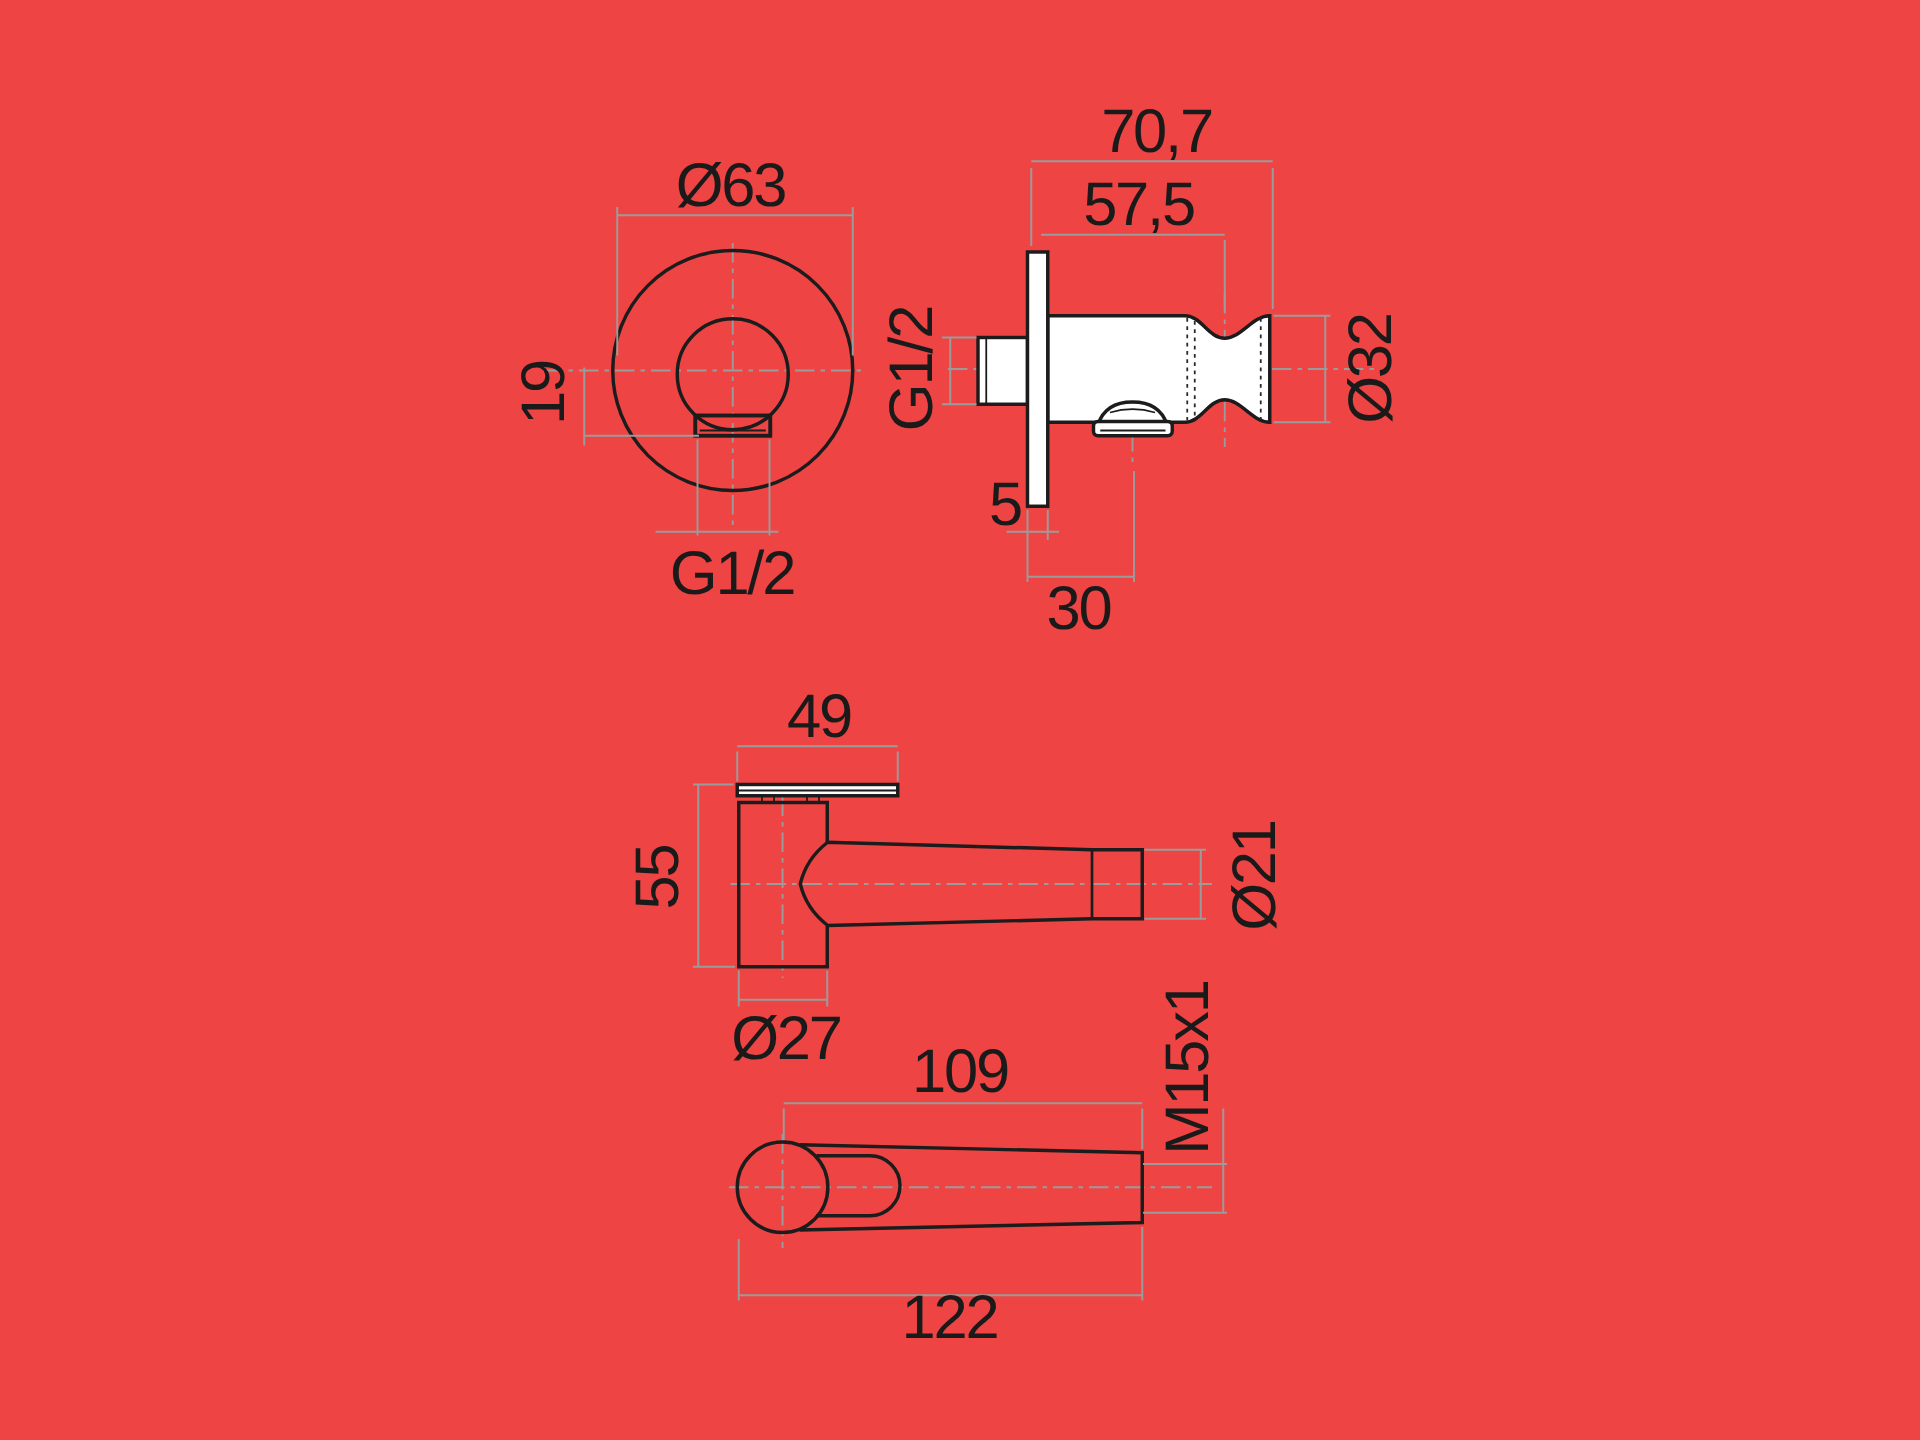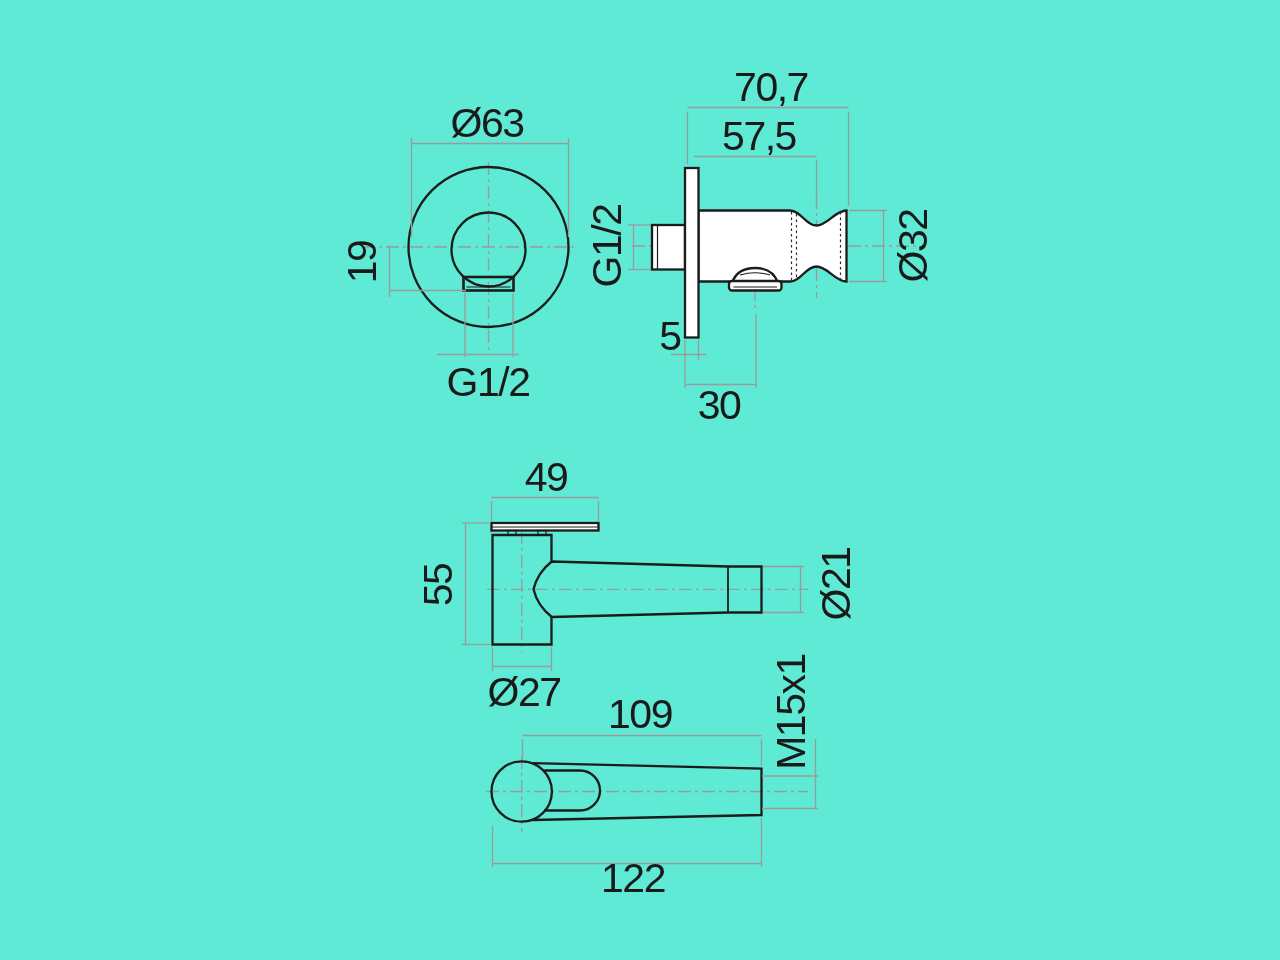--- a/index.html
+++ b/index.html
@@ -1,16 +1,16 @@
 <!DOCTYPE html>
 <html><head>
 <meta charset="utf-8">
 <style>
   html,body{margin:0;padding:0;background:#ffffff;}
-  .stage{width:1280px;height:960px;background:#5eead4;position:relative;overflow:hidden;}
+  .stage{width:1280px;height:960px;background:#ef4444;position:relative;overflow:hidden;}
   svg{display:block;}
   .obj{stroke:#1c1c1c;stroke-width:2.3;fill:none;stroke-linecap:butt;stroke-linejoin:miter;}
   .objf{fill:#ffffff;}
   .thk{stroke-width:2.6;}
   .inner{stroke:#1c1c1c;stroke-width:1.2;fill:none;}
   .thin{stroke:#9b9b9b;stroke-width:1.3;fill:none;}
   .cl{stroke:#9b9b9b;stroke-width:1.3;fill:none;stroke-dasharray:13 4 3 4;}
   .hid{stroke:#2a2a2a;stroke-width:1.2;fill:none;stroke-dasharray:2.5 3;}
   text.dim{font-family:"Liberation Sans",sans-serif;font-size:41px;fill:#1a1a1a;letter-spacing:-1.5px;}
 </style>

